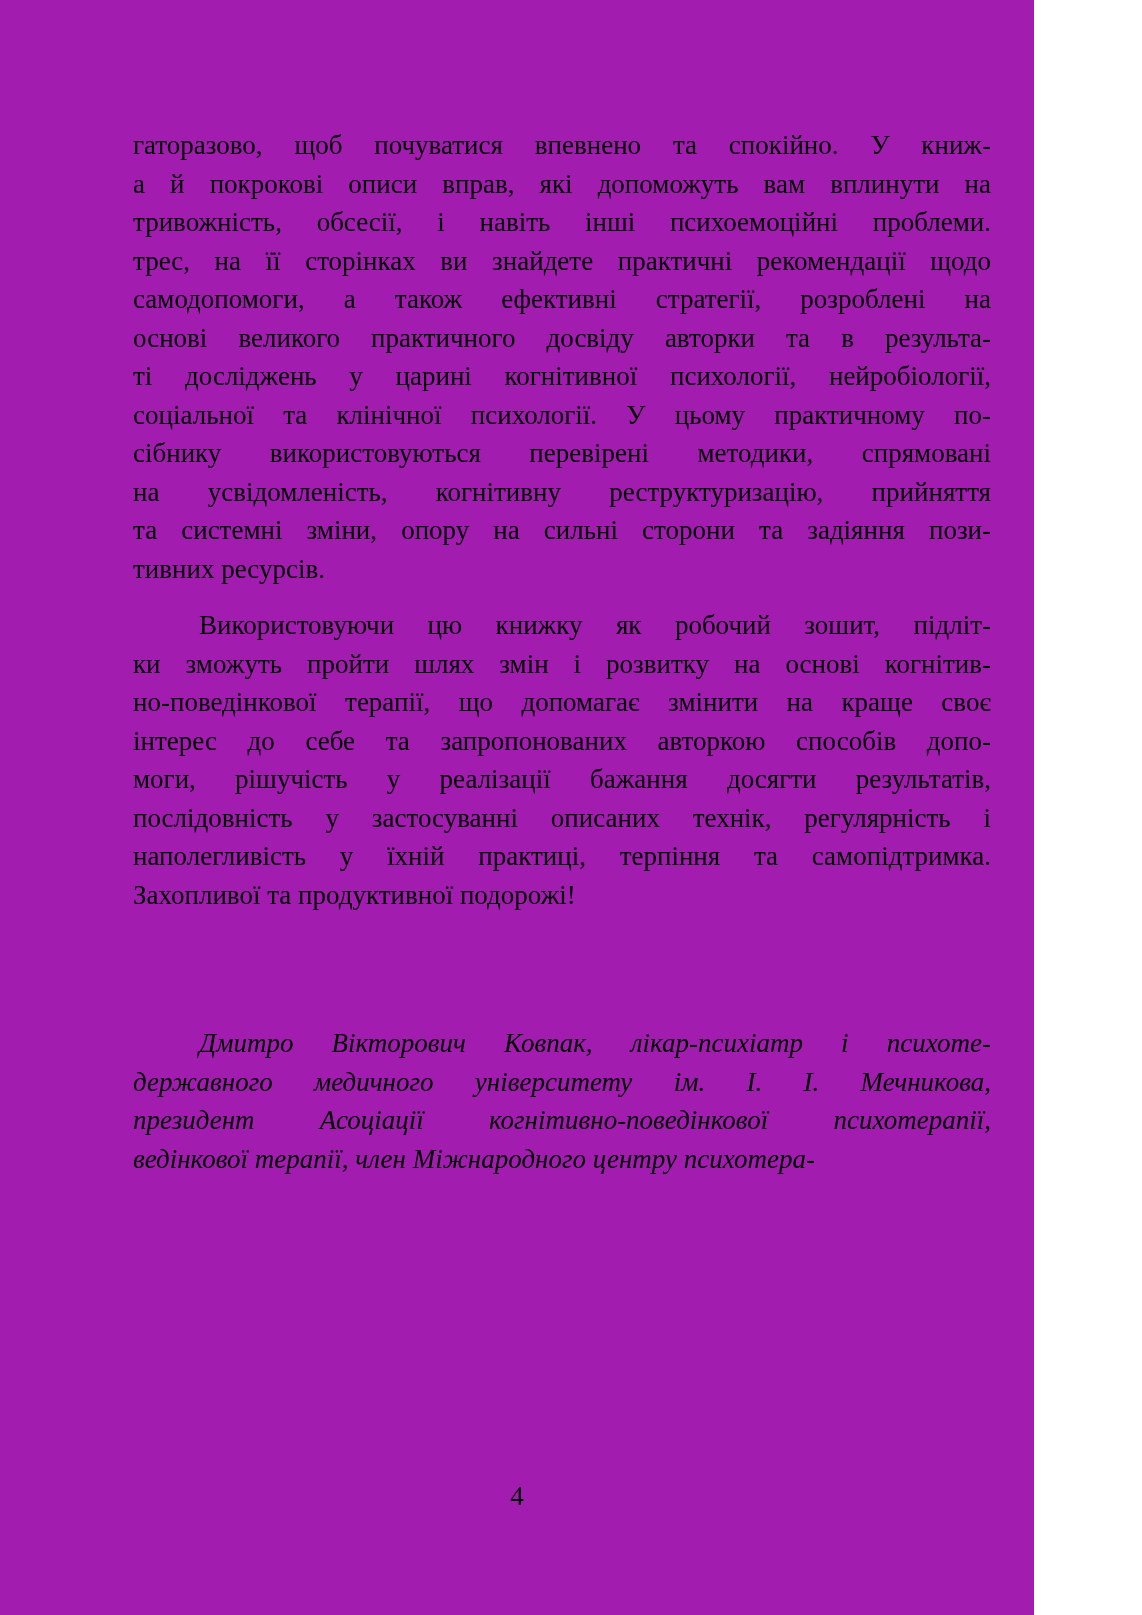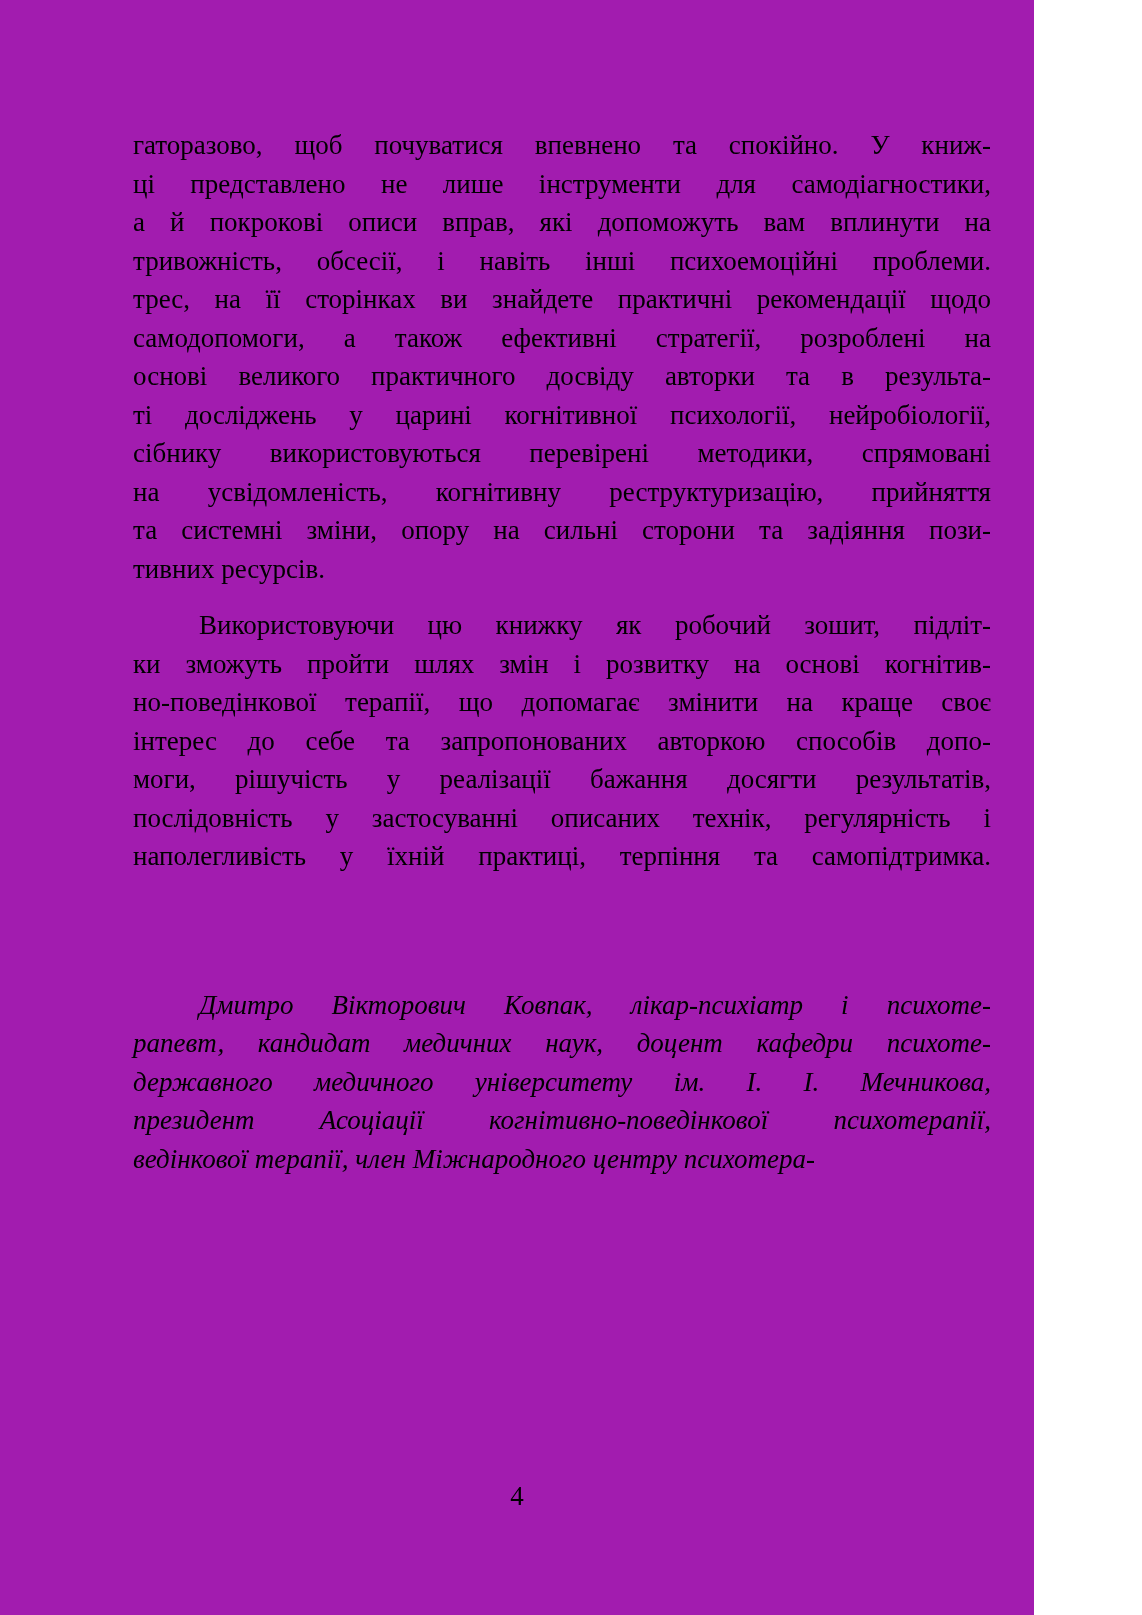--- a/index.html
+++ b/index.html
@@ -58,43 +58,43 @@
     line-height: 38px;
   }
 </style>
 </head>
 <body>
 
 <div class="page">
   <div class="text-block" id="text-block">
       <div class="para">
         <div class="line">гаторазово, щоб почуватися впевнено та спокійно. У книж-</div>
-        <div class="line">ці представлено не лише інструменти для самодіагностики,</div>
         <div class="line">а й покрокові описи вправ, які допоможуть вам вплинути на</div>
         <div class="line">тривожність, обсесії, і навіть інші психоемоційні проблеми.</div>
         <div class="line">трес, на її сторінках ви знайдете практичні рекомендації щодо</div>
         <div class="line">самодопомоги, а також ефективні стратегії, розроблені на</div>
         <div class="line">основі великого практичного досвіду авторки та в результа-</div>
         <div class="line">ті досліджень у царині когнітивної психології, нейробіології,</div>
+        <div class="line">соціальної та клінічної психології. У цьому практичному по-</div>
         <div class="line">сібнику використовуються перевірені методики, спрямовані</div>
         <div class="line">на усвідомленість, когнітивну реструктуризацію, прийняття</div>
         <div class="line">та системні зміни, опору на сильні сторони та задіяння пози-</div>
         <div class="line last">тивних ресурсів.</div>
       </div>
       <div class="para">
         <div class="line indent">Використовуючи цю книжку як робочий зошит, підліт-</div>
         <div class="line">ки зможуть пройти шлях змін і розвитку на основі когнітив-</div>
         <div class="line">но-поведінкової терапії, що допомагає змінити на краще своє</div>
         <div class="line">інтерес до себе та запропонованих авторкою способів допо-</div>
         <div class="line">моги, рішучість у реалізації бажання досягти результатів,</div>
         <div class="line">послідовність у застосуванні описаних технік, регулярність і</div>
         <div class="line">наполегливість у їхній практиці, терпіння та самопідтримка.</div>
+        <div class="line last">Захопливої та продуктивної подорожі!</div>
       </div>
       <div class="para italic">
         <div class="line indent">Дмитро Вікторович Ковпак, лікар-психіатр і психоте-</div>
-        <div class="line">рапевт, кандидат медичних наук, доцент кафедри психоте-</div>
         <div class="line">державного медичного університету ім. І. І. Мечникова,</div>
         <div class="line">президент Асоціації когнітивно-поведінкової психотерапії,</div>
         <div class="line last">ведінкової терапії, член Міжнародного центру психотера-</div>
       </div>
     </div>
   <div class="page-number">4</div>
 </div>
 
 </body></html>

